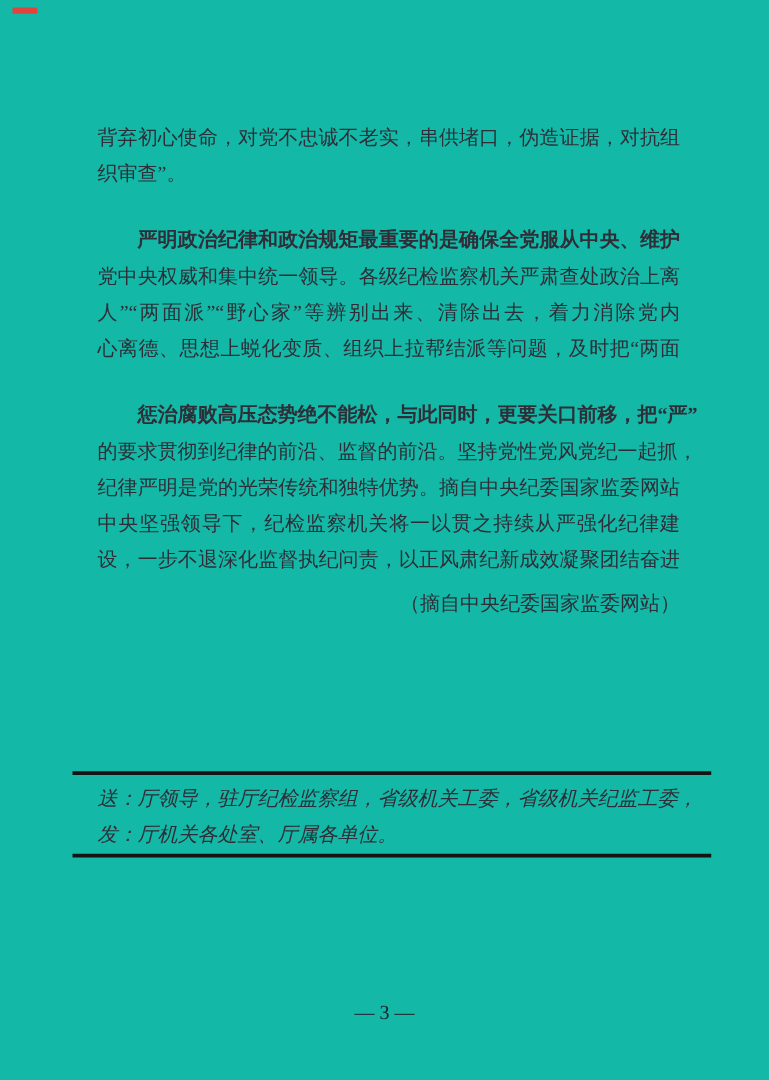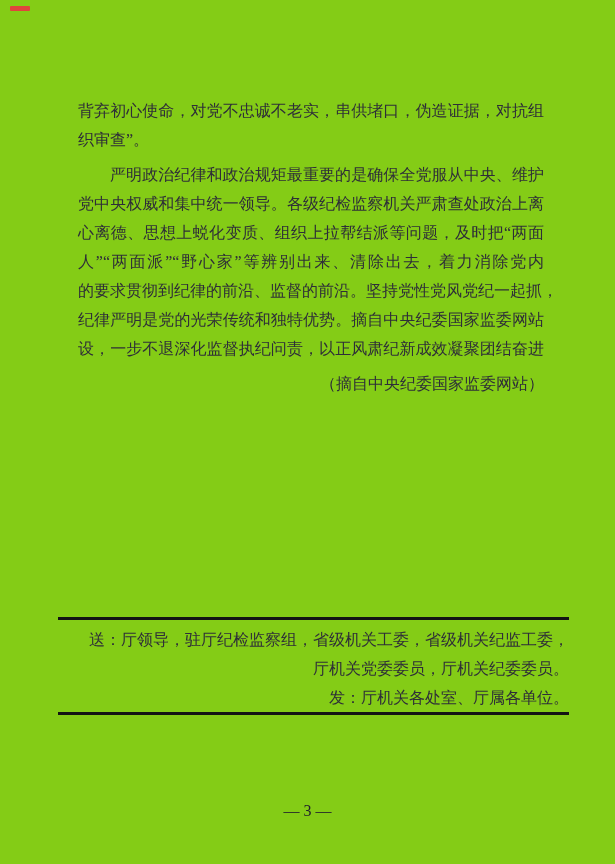--- a/index.html
+++ b/index.html
@@ -4,21 +4,21 @@
 <style>
   html, body {
     margin: 0;
     padding: 0;
     background: #ffffff;
   }
   .page {
     position: relative;
     width: 615px;
     height: 864px;
-    background: #84cc16;
+    background: #14b8a6;
     font-family: "Liberation Serif", "DejaVu Serif", serif;
     color: #2e2e38;
     overflow: hidden;
   }
   .red-mark {
     position: absolute;
     left: 10px;
     top: 6px;
     width: 20px;
     height: 5px;
@@ -37,21 +37,22 @@
   .bline {
     text-align: justify;
     text-align-last: justify;
     white-space: nowrap;
   }
   .para-end {
     text-align: center;
     text-align-last: left;
   }
   .para-start {
-    margin-top: 6px;
+    margin-top: 24px;
+    font-weight: bold;
   }
   .indent {
     padding-left: 32px;
   }
   .citation {
     margin-top: 6px;
     text-align: center;
     text-align-last: right;
   }
   .footer-box {
@@ -60,22 +61,23 @@
     top: 617px;
     width: 511px;
     border-top: 3px solid #141414;
     border-bottom: 3px solid #141414;
     padding: 5px 0 0 20px;
     box-sizing: border-box;
     font-size: 16px;
     line-height: 29px;
   }
   .dist-line {
-    text-align: right;
+    text-align: left;
     white-space: nowrap;
+    font-style: italic;
   }
   .page-number {
     position: absolute;
     left: 0;
     top: 800px;
     width: 615px;
     text-align: center;
     font-size: 16px;
     line-height: 22px;
     color: #22222c;
@@ -86,29 +88,30 @@
 
 <div class="page">
 
   <div class="red-mark"></div>
 
   <div class="body-text">
     <div class="bline">背弃初心使命，对党不忠诚不老实，串供堵口，伪造证据，对抗组</div>
     <div class="bline para-end">织审查”。</div>
     <div class="bline indent para-start">严明政治纪律和政治规矩最重要的是确保全党服从中央、维护</div>
     <div class="bline">党中央权威和集中统一领导。各级纪检监察机关严肃查处政治上离</div>
+    <div class="bline">人”“两面派”“野心家”等辨别出来、清除出去，着力消除党内</div>
     <div class="bline">心离德、思想上蜕化变质、组织上拉帮结派等问题，及时把“两面</div>
-    <div class="bline">人”“两面派”“野心家”等辨别出来、清除出去，着力消除党内</div>
+    <div class="bline indent para-start">惩治腐败高压态势绝不能松，与此同时，更要关口前移，把“严”</div>
     <div class="bline">的要求贯彻到纪律的前沿、监督的前沿。坚持党性党风党纪一起抓，</div>
     <div class="bline">纪律严明是党的光荣传统和独特优势。摘自中央纪委国家监委网站</div>
+    <div class="bline">中央坚强领导下，纪检监察机关将一以贯之持续从严强化纪律建</div>
     <div class="bline">设，一步不退深化监督执纪问责，以正风肃纪新成效凝聚团结奋进</div>
     <div class="citation">（摘自中央纪委国家监委网站）</div>
   </div>
 
   <div class="footer-box">
     <div class="dist-line">送：厅领导，驻厅纪检监察组，省级机关工委，省级机关纪监工委，</div>
-    <div class="dist-line">厅机关党委委员，厅机关纪委委员。</div>
     <div class="dist-line">发：厅机关各处室、厅属各单位。</div>
   </div>
 
   <div class="page-number">— 3 —</div>
 
 </div>
 
 </body></html>

